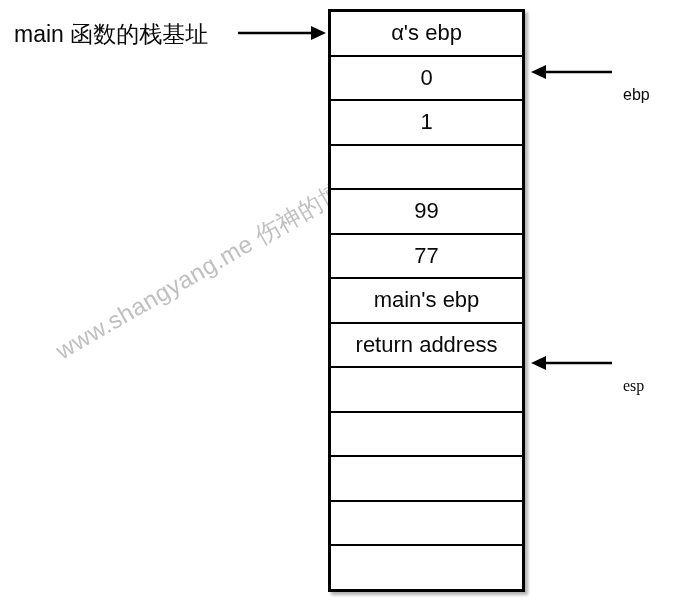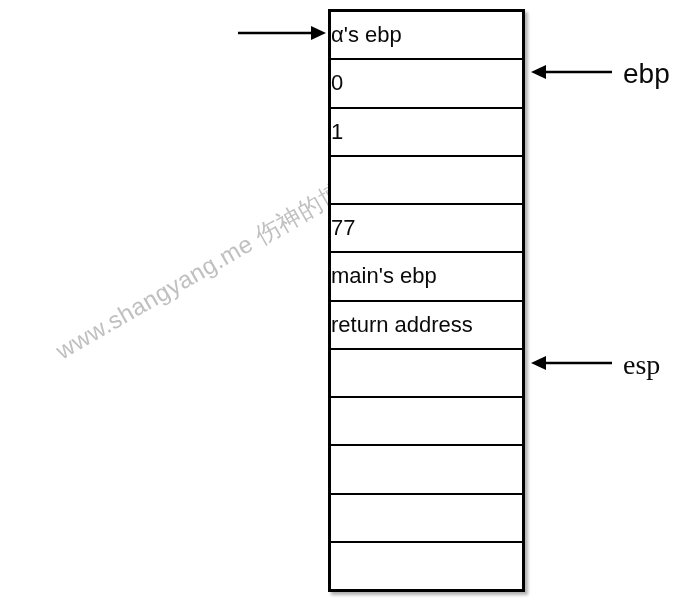--- a/index.html
+++ b/index.html
@@ -43,43 +43,45 @@
     box-shadow: 3px 3px 3px rgba(0,0,0,0.30);
     display: flex;
     flex-direction: column;
     z-index: 2;
   }
   .cell {
     flex: 1 1 0;
     border-bottom: 2px solid #000000;
     display: flex;
     align-items: center;
+    justify-content: center;
     font-size: 22px;
     color: #0a0a0a;
     background: #ffffff;
   }
   .cell:last-child {
     border-bottom: none;
   }
   
   .note-left {
     position: absolute;
     left: 14px;
     top: 19px;
     font-size: 23px;
     color: #0a0a0a;
     white-space: nowrap;
     z-index: 3;
   }
   .reg-label {
     position: absolute;
-    font-size: 28px;
+    font-size: 16px;
     color: #0a0a0a;
     white-space: nowrap;
     z-index: 3;
+    margin-top: 28px;
   }
   .reg-label.ebp { left: 623px; top: 58px; }
   .reg-label.esp { left: 623px; top: 349px; font-family: Liberation Serif, serif; }
   
   svg.arrows {
     position: absolute;
     left: 0;
     top: 0;
     width: 674px;
     height: 602px;
@@ -101,20 +103,23 @@
       <div class="cell">
         <span>0</span>
       </div>
       <div class="cell">
         <span>1</span>
       </div>
       <div class="cell">
         <span></span>
       </div>
       <div class="cell">
+        <span>99</span>
+      </div>
+      <div class="cell">
         <span>77</span>
       </div>
       <div class="cell">
         <span>main's ebp</span>
       </div>
       <div class="cell">
         <span>return address</span>
       </div>
       <div class="cell">
         <span></span>
@@ -126,20 +131,21 @@
         <span></span>
       </div>
       <div class="cell">
         <span></span>
       </div>
       <div class="cell">
         <span></span>
       </div>
     </div>
 
+  <div class="note-left">main 函数的栈基址</div>
 
   <div class="reg-label ebp">ebp</div>
 
   <div class="reg-label esp">esp</div>
 
   <svg class="arrows" viewBox="0 0 674 602" xmlns="http://www.w3.org/2000/svg">
 
     <g stroke="#000000" fill="#000000">
       <line x1="238" y1="33" x2="313" y2="33" stroke-width="2.5"></line>
       <polygon points="311,26 326,33 311,40" stroke="none"></polygon>

